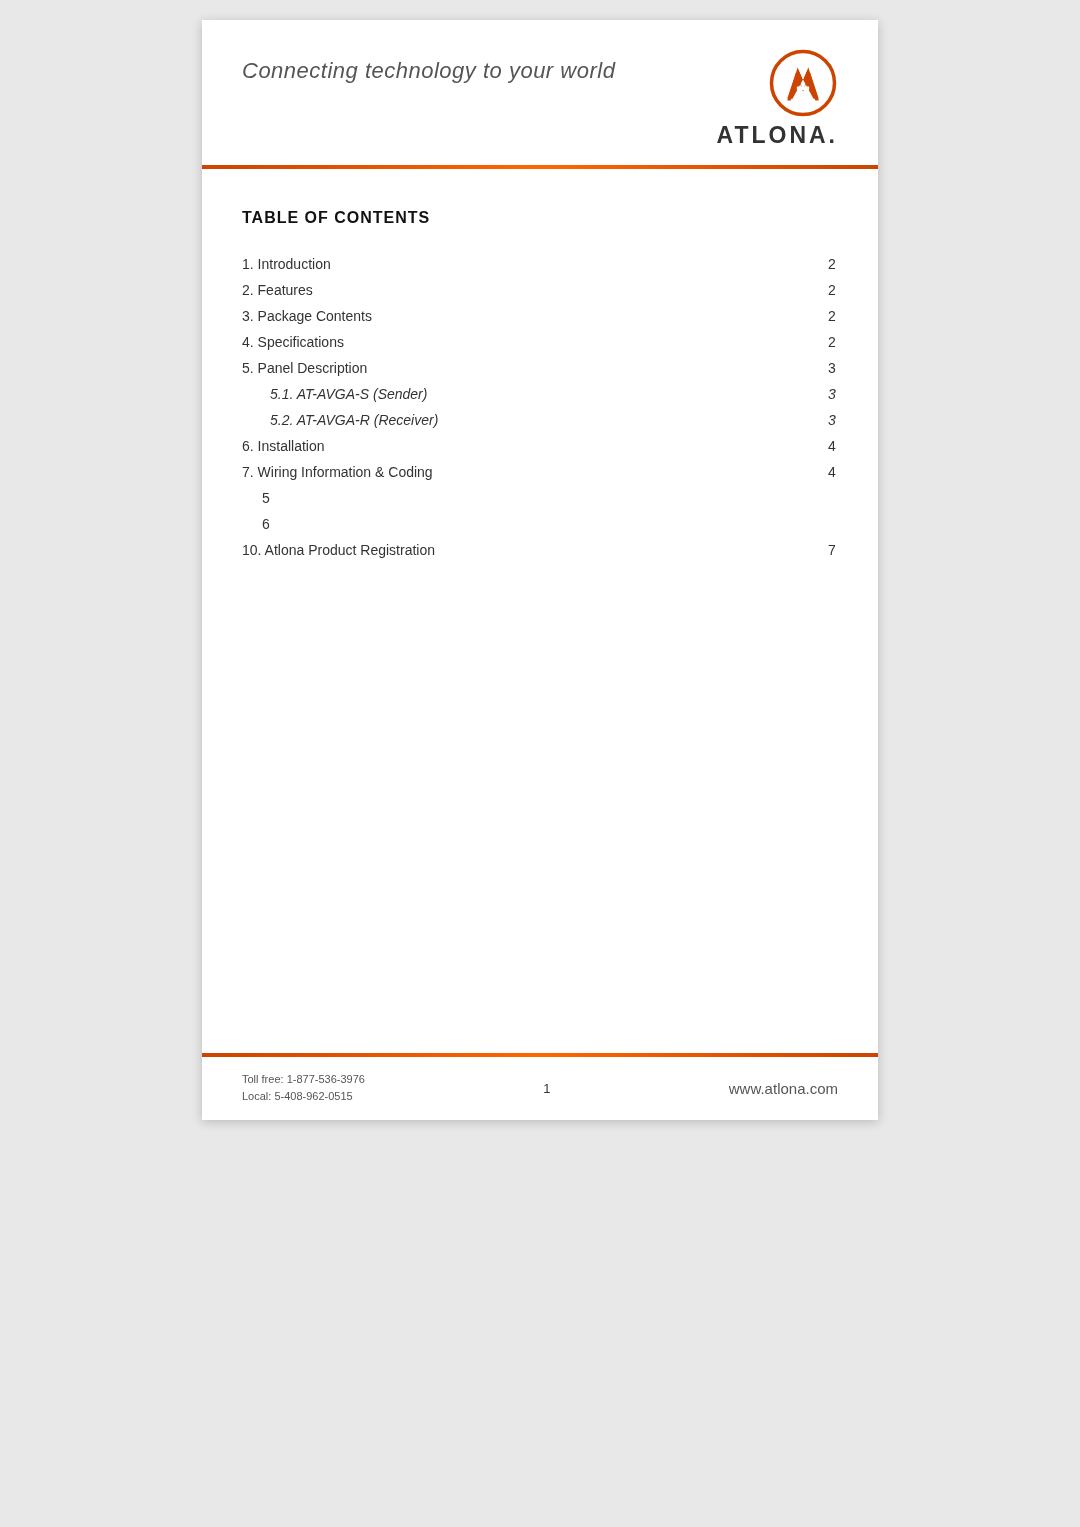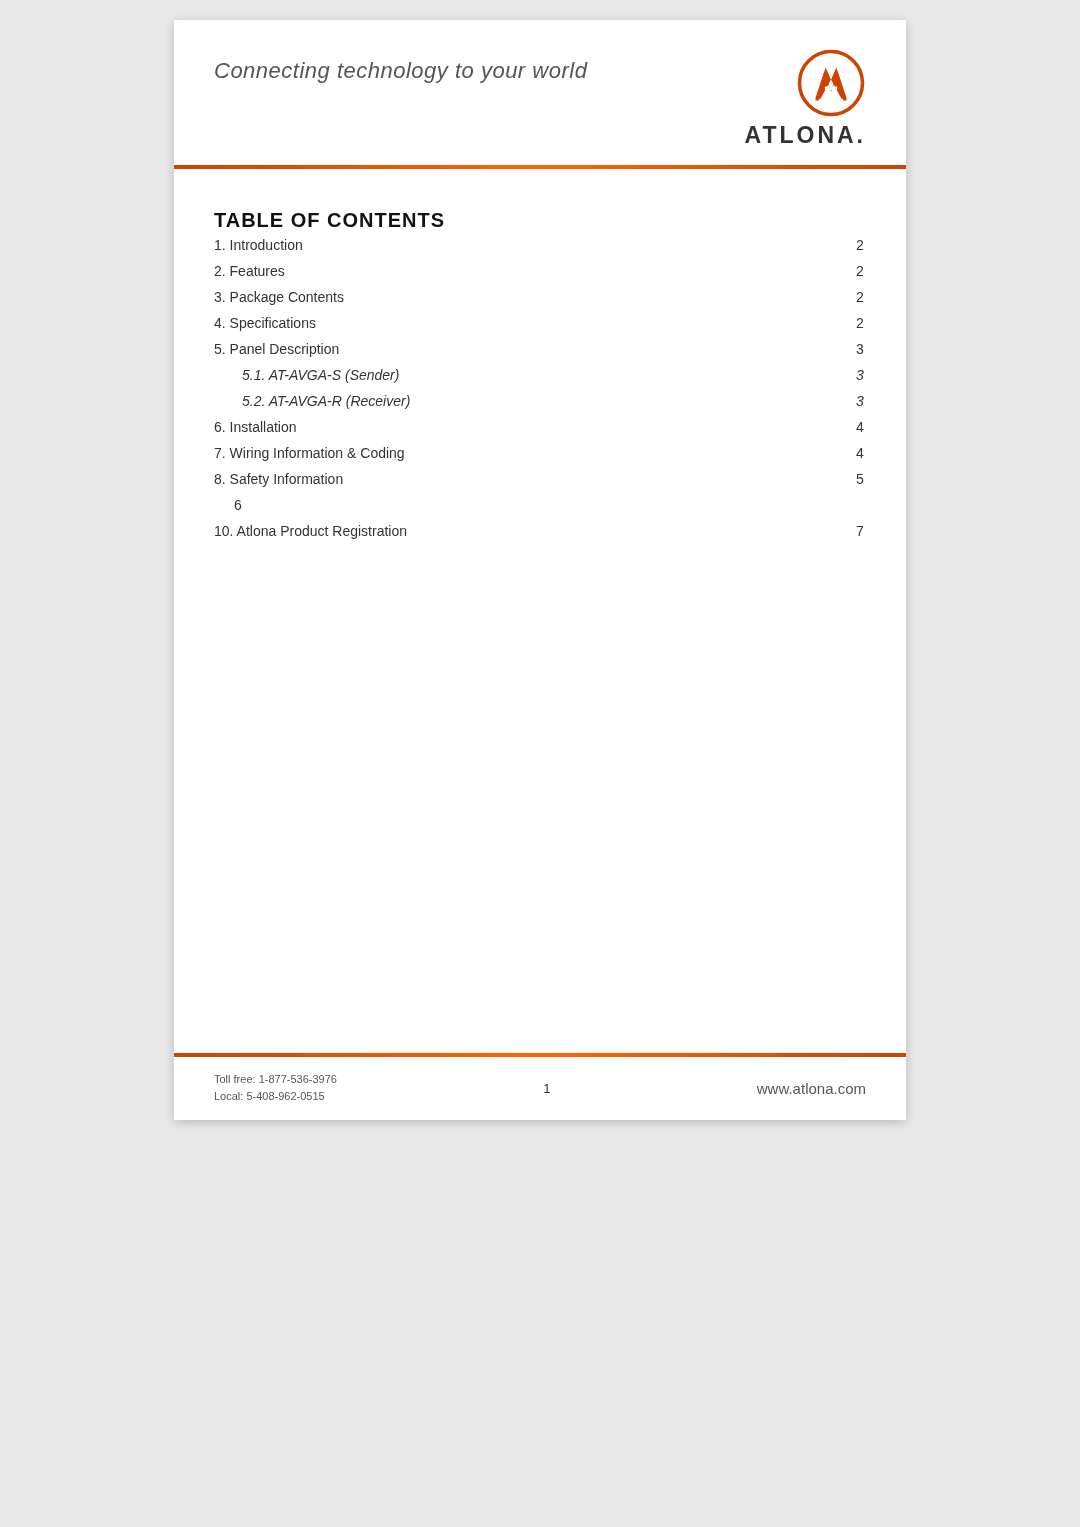--- a/index.html
+++ b/index.html
@@ -11,21 +11,21 @@
     body {
       background: #e8e8e8;
       display: flex;
       justify-content: center;
       align-items: flex-start;
       min-height: 100vh;
       font-family: Arial, sans-serif;
     }
 
     .page {
-      width: 732px;
+      width: 676px;
       min-height: 1100px;
       background: #ffffff;
       position: relative;
       display: flex;
       flex-direction: column;
       box-shadow: 0 2px 10px rgba(0,0,0,0.2);
       margin: 20px 0;
     }
 
     
@@ -71,24 +71,25 @@
       margin-top: 16px;
     }
 
     
     .main-content {
       flex: 1;
       padding: 40px 40px 20px 40px;
     }
 
     .toc-title {
-      font-size: 20px;
+      font-size: 16px;
       font-weight: bold;
       color: #111;
       letter-spacing: 1px;
+      margin-bottom: 24px;
     }
 
     .toc-list {
       list-style: none;
     }
 
     .toc-item {
       display: flex;
       justify-content: space-between;
       align-items: baseline;
@@ -222,21 +223,20 @@
         </li>
         <li class="toc-item">
           <span class="toc-label">6.  Installation</span>
           <span class="toc-page">4</span>
         </li>
         <li class="toc-item">
           <span class="toc-label">7.  Wiring Information &amp; Coding</span>
           <span class="toc-page">4</span>
         </li>
         <li class="toc-item">
-          <span class="toc-label">8.  Safety Information</span>
           <span class="toc-page">5</span>
         </li>
         <li class="toc-item">
           <span class="toc-page">6</span>
         </li>
         <li class="toc-item">
           <span class="toc-label">10.  Atlona Product Registration</span>
           <span class="toc-page">7</span>
         </li>
       </ul>

